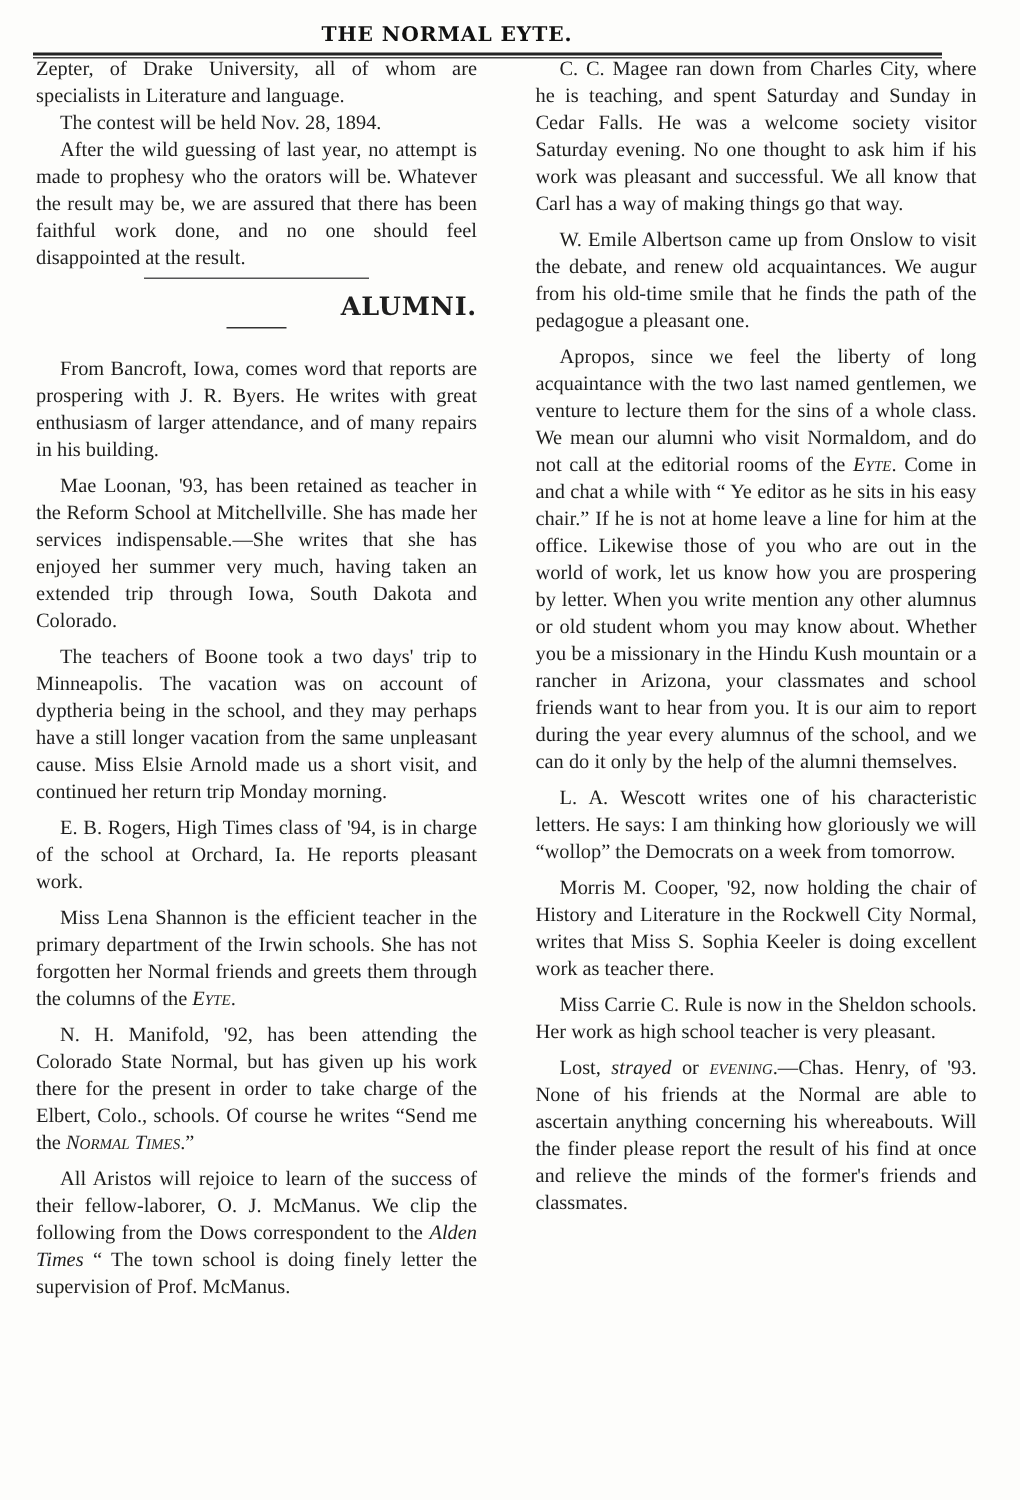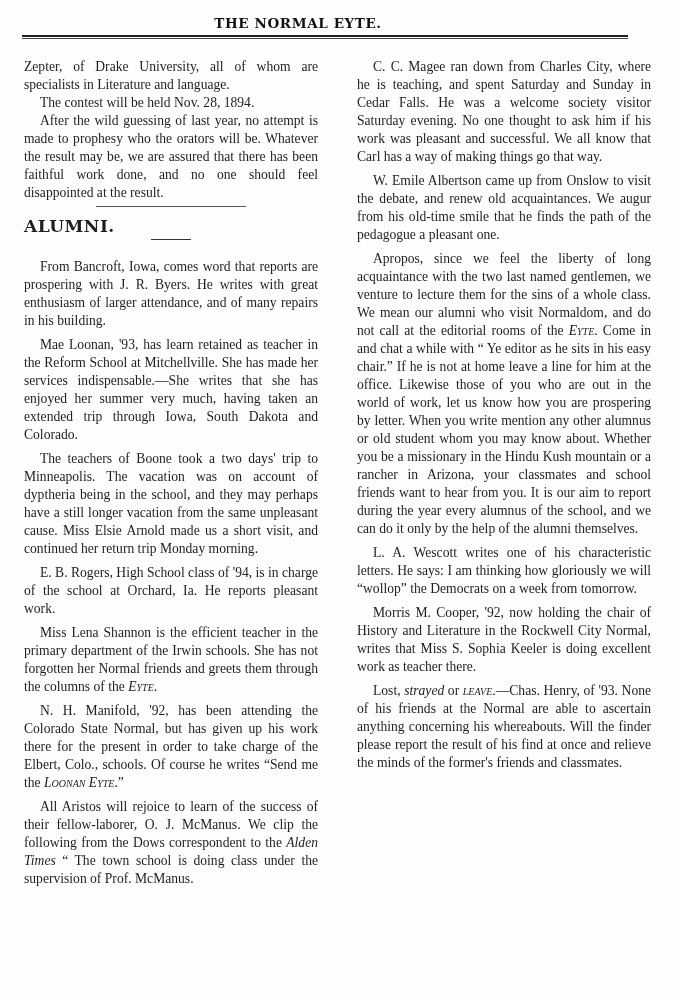--- a/index.html
+++ b/index.html
@@ -11,60 +11,61 @@
   .masthead {
     position: absolute; top: 15px; left: 0; width: 596px;
     text-align: center; font-family: "DejaVu Serif", serif;
     font-weight: bold; font-size: 13.5px; letter-spacing: 0.6px; color: #111;
   }
   .masthead-rule {
     position: absolute; top: 35px; left: 22px; width: 606px;
     border-top: 2px solid #222; border-bottom: 1px solid #444; height: 1px;
   }
   .col {
-    position: absolute; top: 58px; width: 294px;
+    position: absolute; top: 37px; width: 294px;
     font-family: "Liberation Serif", serif; font-size: 13.6px; line-height: 18px;
     text-align: justify;
   }
   .col.left { left: 24px; }
   .col.right { left: 357px; width: 294px; }
   p { margin: 0 0 6px 0; text-indent: 16px; }
   p.noindent { text-indent: 0; }
   p.tight { margin-bottom: 0; }
   .sc { font-variant: small-caps; font-style: italic; }
   .short-rule { width: 150px; margin: 4px auto 10px auto; border-top: 1px solid #555; }
   .section-title {
-    text-align: left; font-family: "DejaVu Serif", serif; font-weight: bold;
+    text-align: right; font-family: "DejaVu Serif", serif; font-weight: bold;
     font-size: 17px; letter-spacing: 0.5px; margin: 8px 0 2px 0;
   }
   .title-rule { width: 40px; margin: 4px auto 18px auto; border-top: 1.5px solid #333; }
   em { font-style: italic; }
 </style>
 </head>
 <body>
 
 <div class="masthead">THE NORMAL EYTE.</div>
 <div class="masthead-rule"></div>
 
 <div class="col left">
   <p class="noindent tight">Zepter, of Drake University, all of whom are specialists in Literature and language.</p>
   <p class="tight">The contest will be held Nov. 28, 1894.</p>
   <p class="tight">After the wild guessing of last year, no attempt is made to prophesy who the orators will be. Whatever the result may be, we are assured that there has been faithful work done, and no one should feel disappointed at the result.</p>
   <div class="short-rule"></div>
   <div class="section-title">ALUMNI.</div>
   <div class="title-rule"></div>
   <p>From Bancroft, Iowa, comes word that reports are prospering with J. R. Byers. He writes with great enthusiasm of larger attendance, and of many repairs in his building.</p>
-  <p>Mae Loonan, '93, has learn retained as teacher in the Reform School at Mitchellville. She has made her services indispensable.—She writes that she has enjoyed her summer very much, having taken an extended trip through Iowa, South Dakota and Colorado.</p>
+  <p>Mae Loonan, '93, has been retained as teacher in the Reform School at Mitchellville. She has made her services indispensable.—She writes that she has enjoyed her summer very much, having taken an extended trip through Iowa, South Dakota and Colorado.</p>
   <p>The teachers of Boone took a two days' trip to Minneapolis. The vacation was on account of dyptheria being in the school, and they may perhaps have a still longer vacation from the same unpleasant cause. Miss Elsie Arnold made us a short visit, and continued her return trip Monday morning.</p>
-  <p>E. B. Rogers, High School class of '94, is in charge of the school at Orchard, Ia. He reports pleasant work.</p>
+  <p>E. B. Rogers, High Times class of '94, is in charge of the school at Orchard, Ia. He reports pleasant work.</p>
   <p><span>Miss Lena Shannon is the efficient teacher in the primary department of the Irwin schools. She has not forgotten her Normal friends and greets them through the columns of the </span><span class="sc">Eyte</span><span>.</span></p>
-  <p><span>N. H. Manifold, '92, has been attending the Colorado State Normal, but has given up his work there for the present in order to take charge of the Elbert, Colo., schools. Of course he writes “Send me the </span><span class="sc">Loonan Eyte</span><span>.”</span></p>
-  <p><span>All Aristos will rejoice to learn of the success of their fellow-laborer, O. J. McManus. We clip the following from the Dows correspondent to the </span><em>Alden Times</em><span> “ The town school is doing class under the supervision of Prof. McManus.</span></p>
+  <p><span>N. H. Manifold, '92, has been attending the Colorado State Normal, but has given up his work there for the present in order to take charge of the Elbert, Colo., schools. Of course he writes “Send me the </span><span class="sc">Normal Times</span><span>.”</span></p>
+  <p><span>All Aristos will rejoice to learn of the success of their fellow-laborer, O. J. McManus. We clip the following from the Dows correspondent to the </span><em>Alden Times</em><span> “ The town school is doing finely letter the supervision of Prof. McManus.</span></p>
 </div>
 
 <div class="col right">
   <p>C. C. Magee ran down from Charles City, where he is teaching, and spent Saturday and Sunday in Cedar Falls. He was a welcome society visitor Saturday evening. No one thought to ask him if his work was pleasant and successful. We all know that Carl has a way of making things go that way.</p>
   <p>W. Emile Albertson came up from Onslow to visit the debate, and renew old acquaintances. We augur from his old-time smile that he finds the path of the pedagogue a pleasant one.</p>
   <p><span>Apropos, since we feel the liberty of long acquaintance with the two last named gentlemen, we venture to lecture them for the sins of a whole class. We mean our alumni who visit Normaldom, and do not call at the editorial rooms of the </span><span class="sc">Eyte</span><span>. Come in and chat a while with “ Ye editor as he sits in his easy chair.” If he is not at home leave a line for him at the office. Likewise those of you who are out in the world of work, let us know how you are prospering by letter. When you write mention any other alumnus or old student whom you may know about. Whether you be a missionary in the Hindu Kush mountain or a rancher in Arizona, your classmates and school friends want to hear from you. It is our aim to report during the year every alumnus of the school, and we can do it only by the help of the alumni themselves.</span></p>
   <p>L. A. Wescott writes one of his characteristic letters. He says: I am thinking how gloriously we will “wollop” the Democrats on a week from tomorrow.</p>
   <p>Morris M. Cooper, '92, now holding the chair of History and Literature in the Rockwell City Normal, writes that Miss S. Sophia Keeler is doing excellent work as teacher there.</p>
-  <p><span>Lost, </span><em>strayed</em><span> or </span><span class="sc">leave</span><span>.—Chas. Henry, of '93. None of his friends at the Normal are able to ascertain anything concerning his whereabouts. Will the finder please report the result of his find at once and relieve the minds of the former's friends and classmates.</span></p>
+  <p>Miss Carrie C. Rule is now in the Sheldon schools. Her work as high school teacher is very pleasant.</p>
+  <p><span>Lost, </span><em>strayed</em><span> or </span><span class="sc">evening</span><span>.—Chas. Henry, of '93. None of his friends at the Normal are able to ascertain anything concerning his whereabouts. Will the finder please report the result of his find at once and relieve the minds of the former's friends and classmates.</span></p>
 </div>
 
 </body></html>

